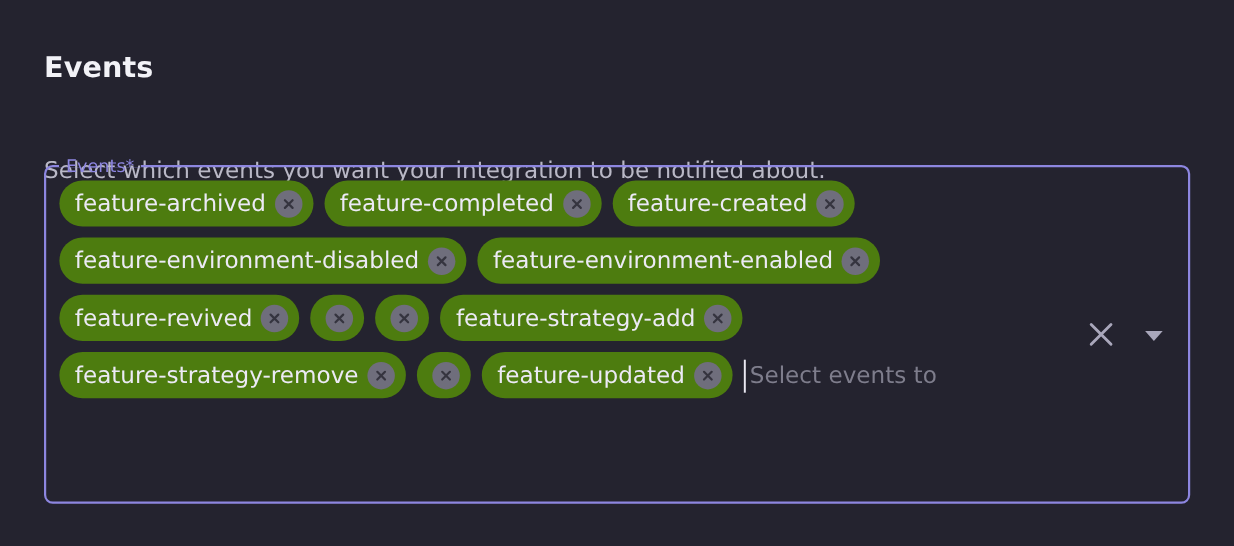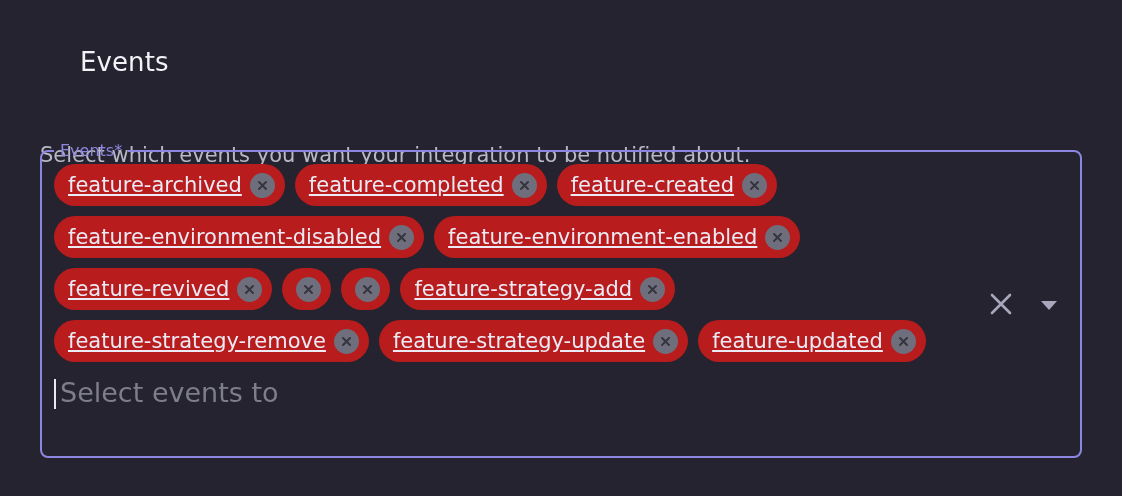--- a/index.html
+++ b/index.html
@@ -20,23 +20,22 @@
     box-sizing: border-box;
     padding: 0 40px;
   }
   .section-title {
     position: absolute;
     left: 40px;
     top: 45px;
     font-size: 26px;
     line-height: 34px;
     color: #f2f2f7;
-    font-weight: 400;
+    font-weight: 700;
     letter-spacing: 0.1px;
-    margin-left: 40px;
   }
   .section-desc {
     position: absolute;
     left: 40px;
     top: 104px;
     font-size: 21px;
     line-height: 30px;
     color: #b9b8c6;
     font-weight: 400;
     margin-top: 36px;
@@ -82,27 +81,26 @@
     align-content: flex-start;
     gap: 10px 10px;
     overflow: hidden;
   }
   .chip {
     display: inline-flex;
     align-items: center;
     height: 42px;
     padding: 0 10px 0 14px;
     border-radius: 21px;
-    background: #b91c1c;
+    background: #4d7c0f;
     color: #eceaf5;
     font-size: 21px;
     line-height: 1;
     white-space: nowrap;
     box-sizing: border-box;
-    text-decoration: underline;
   }
   .chip-label {
     padding-right: 8px;
   }
   .chip-delete {
     width: 25px;
     height: 25px;
     flex: 0 0 25px;
     border-radius: 50%;
     background: #6f6e7c;
@@ -127,21 +125,21 @@
   .caret {
     position: absolute;
     left: 0;
     top: 7px;
     width: 2px;
     height: 30px;
     background: #e9e8f2;
   }
   .placeholder {
     padding-left: 6px;
-    font-size: 27px;
+    font-size: 21px;
     line-height: 42px;
     color: #7e7d8c;
     white-space: nowrap;
   }
   
   .field-actions {
     position: absolute;
     right: 16px;
     top: 0;
     height: 308px;
@@ -247,21 +245,20 @@
         </span>
         <span class="chip">
           <span class="chip-label">feature-strategy-remove</span>
           <span class="chip-delete">
             <svg width="15" height="15" viewBox="0 0 15 15" aria-hidden="true">
               <path d="M4 4 L11 11 M11 4 L4 11" stroke="#35343f" stroke-width="2" stroke-linecap="round"></path>
             </svg>
           </span>
         </span>
         <span class="chip">
-          <span class="chip-label">feature-strategy-update</span>
           <span class="chip-delete">
             <svg width="15" height="15" viewBox="0 0 15 15" aria-hidden="true">
               <path d="M4 4 L11 11 M11 4 L4 11" stroke="#35343f" stroke-width="2" stroke-linecap="round"></path>
             </svg>
           </span>
         </span>
         <span class="chip">
           <span class="chip-label">feature-updated</span>
           <span class="chip-delete">
             <svg width="15" height="15" viewBox="0 0 15 15" aria-hidden="true">

